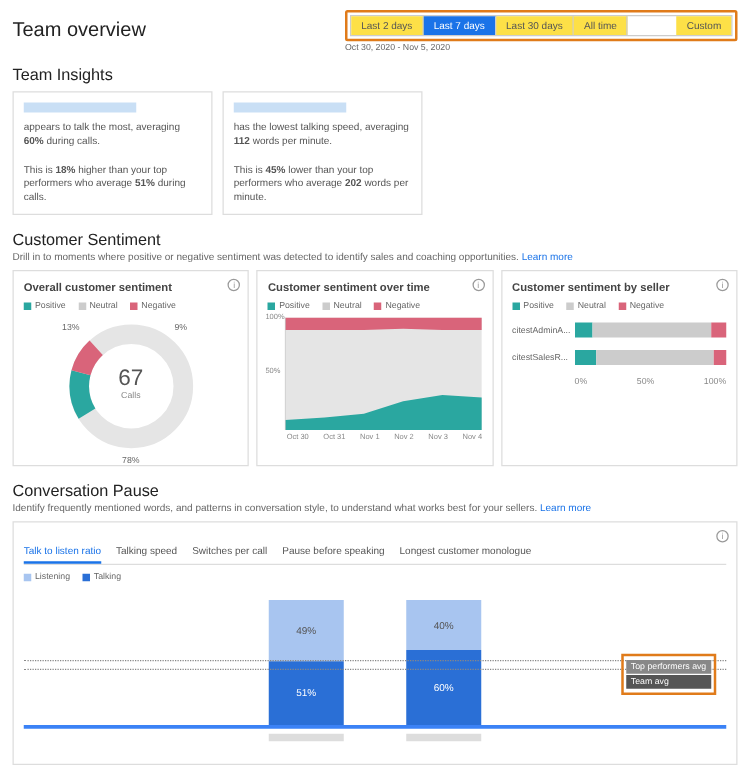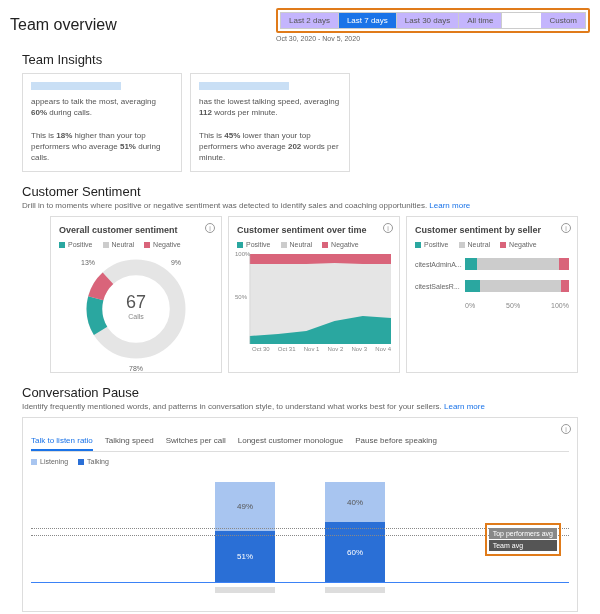--- a/index.html
+++ b/index.html
@@ -1,32 +1,32 @@
 <!DOCTYPE html>
 <html><head>
 <meta charset="utf-8">
 <style>
   * { box-sizing: border-box; margin: 0; padding: 0; }
   body { font-family: "Segoe UI", Arial, sans-serif; font-size: 10px; color: #333; background: #fff; width: 600px; }
   .header { display: flex; justify-content: space-between; align-items: center; padding: 8px 10px 4px; }
   .page-title { font-size: 16px; font-weight: 400; color: #222; }
   .range-wrap { border: 2px solid #e07b1a; border-radius: 2px; padding: 2px; text-align: right; }
   .range-tabs { display: flex; border: 1px solid #ccc; }
-  .range-tab { padding: 3px 8px; font-size: 8px; border-right: 1px solid #ccc; background: #c4b5fd; color: #555; cursor: pointer; }
+  .range-tab { padding: 3px 8px; font-size: 8px; border-right: 1px solid #ccc; background: #fde047; color: #555; cursor: pointer; }
   .range-tab:last-child { border-right: none; margin-left: 39px; }
   .range-tab.active { background: #1a73e8; color: #fff; }
   .range-date { font-size: 7px; color: #666; margin-top: 2px; }
-  .section { padding: 6px 22px; }
+  .section { padding: 6px 10px; }
   .section-title { font-size: 13px; font-weight: 400; color: #222; margin-bottom: 2px; }
   .section-sub { font-size: 8px; color: #666; }
   .section-sub a { color: #1a73e8; text-decoration: none; }
   .insights-row { display: flex; gap: 8px; margin-top: 6px; }
   .insight-card { border: 1px solid #ddd; padding: 8px; width: 160px; font-size: 8px; color: #555; line-height: 1.4; }
   .insight-blur { height: 8px; background: #c9dff5; width: 90px; margin-bottom: 6px; }
-  .cards-row { display: flex; gap: 6px; margin-top: 6px; margin-left: 28px; }
+  .cards-row { display: flex; gap: 6px; margin-top: 6px; }
   .card { border: 1px solid #ddd; padding: 8px; flex: 1; position: relative; }
   .card-title { font-size: 9px; font-weight: 600; color: #444; margin-bottom: 6px; }
   .info-icon { position: absolute; top: 6px; right: 6px; width: 10px; height: 10px; border: 1px solid #999; border-radius: 50%; font-size: 7px; text-align: center; line-height: 9px; color: #999; }
   .legend { display: flex; gap: 10px; font-size: 7px; color: #666; margin-bottom: 6px; }
   .legend-item { display: flex; align-items: center; gap: 3px; }
   .sq { width: 6px; height: 6px; }
   .pos { background: #2aa7a0; } .neu { background: #ccc; } .neg { background: #d9647a; }
   .lis { background: #a8c5f0; } .tal { background: #2a6fd6; }
   .donut-wrap { position: relative; width: 110px; height: 110px; margin: 0 auto; }
   .donut-center { position: absolute; top: 38px; left: 0; right: 0; text-align: center; }
@@ -37,21 +37,21 @@
   .hbar-lbl { width: 50px; font-size: 7px; color: #666; }
   .hbar { flex: 1; height: 12px; display: flex; }
   .hbar-seg { height: 100%; }
   .axis { display: flex; justify-content: space-between; font-size: 7px; color: #888; margin-top: 4px; padding-left: 50px; }
   .area-chart { width: 100%; height: 90px; }
   .area-axis { display: flex; justify-content: space-between; font-size: 6px; color: #888; }
   .conv-tabs { display: flex; gap: 12px; font-size: 8px; color: #555; border-bottom: 1px solid #ddd; margin-top: 6px; }
   .conv-tab { padding: 4px 0; cursor: pointer; }
   .conv-tab.active { color: #1a73e8; border-bottom: 2px solid #1a73e8; text-align: center; }
   .conv-chart { position: relative; height: 130px; margin-top: 8px; }
-  .bars-area { display: flex; justify-content: center; gap: 50px; height: 110px; align-items: flex-end; border-bottom: 1px solid #3b82f6; }
+  .bars-area { display: flex; justify-content: center; gap: 50px; height: 110px; align-items: flex-end; border-bottom: 3px solid #3b82f6; }
   .stackbar { width: 60px; height: 100px; display: flex; flex-direction: column; justify-content: flex-end; }
   .stack-seg { display: flex; align-items: center; justify-content: center; font-size: 8px; color: #fff; }
   .dashed { position: absolute; left: 0; right: 0; border-top: 1px dotted #888; }
   .avg-labels { position: absolute; right: 8px; top: 50px; border: 2px solid #e07b1a; padding: 2px; }
   .avg-label { background: #555; color: #fff; font-size: 7px; padding: 2px 4px; margin: 1px 0; }
   .bar-x { display: flex; justify-content: center; gap: 50px; margin-top: 4px; }
   .bar-x-lbl { width: 60px; height: 6px; background: #ddd; }
 </style>
 </head>
 <body>
@@ -213,22 +213,22 @@
   <div class="section-title">Conversation Pause</div>
   <div class="section-sub">
     <span>Identify frequently mentioned words, and patterns in conversation style, to understand what works best for your sellers. </span><a href="#">Learn more</a>
   </div>
   <div class="card" style="margin-top:6px">
     <div class="info-icon">i</div>
     <div class="conv-tabs">
       <div class="conv-tab active">Talk to listen ratio</div>
       <div class="conv-tab">Talking speed</div>
       <div class="conv-tab">Switches per call</div>
+      <div class="conv-tab">Pause before speaking</div>
       <div class="conv-tab">Longest customer monologue</div>
-      <div class="conv-tab">Pause before speaking</div>
     </div>
     <div class="legend" style="margin-top:6px">
       <div class="legend-item">
           <span class="sq lis"></span>
           <span>Listening</span>
         </div>
       <div class="legend-item">
           <span class="sq tal"></span>
           <span>Talking</span>
         </div>

